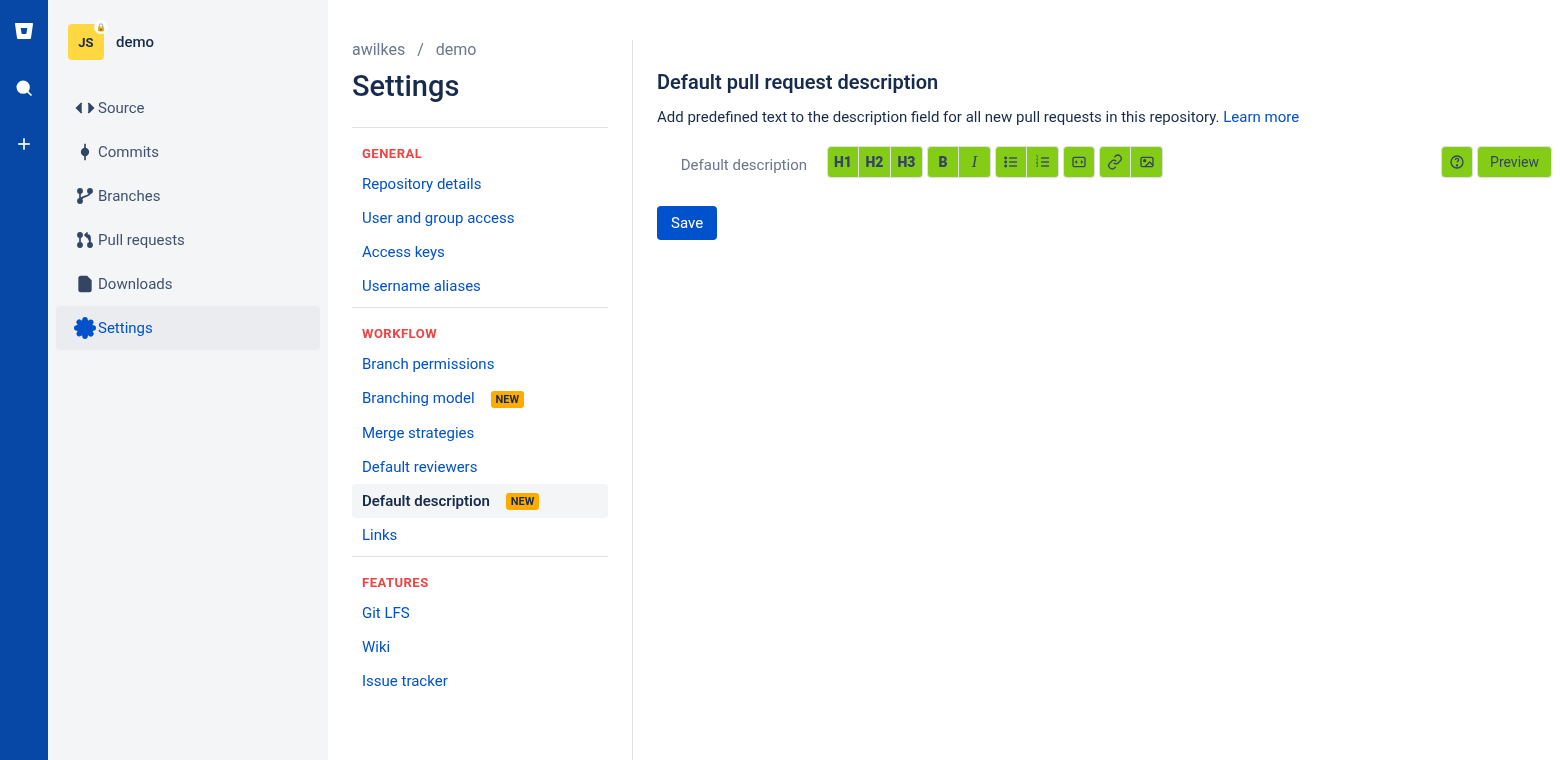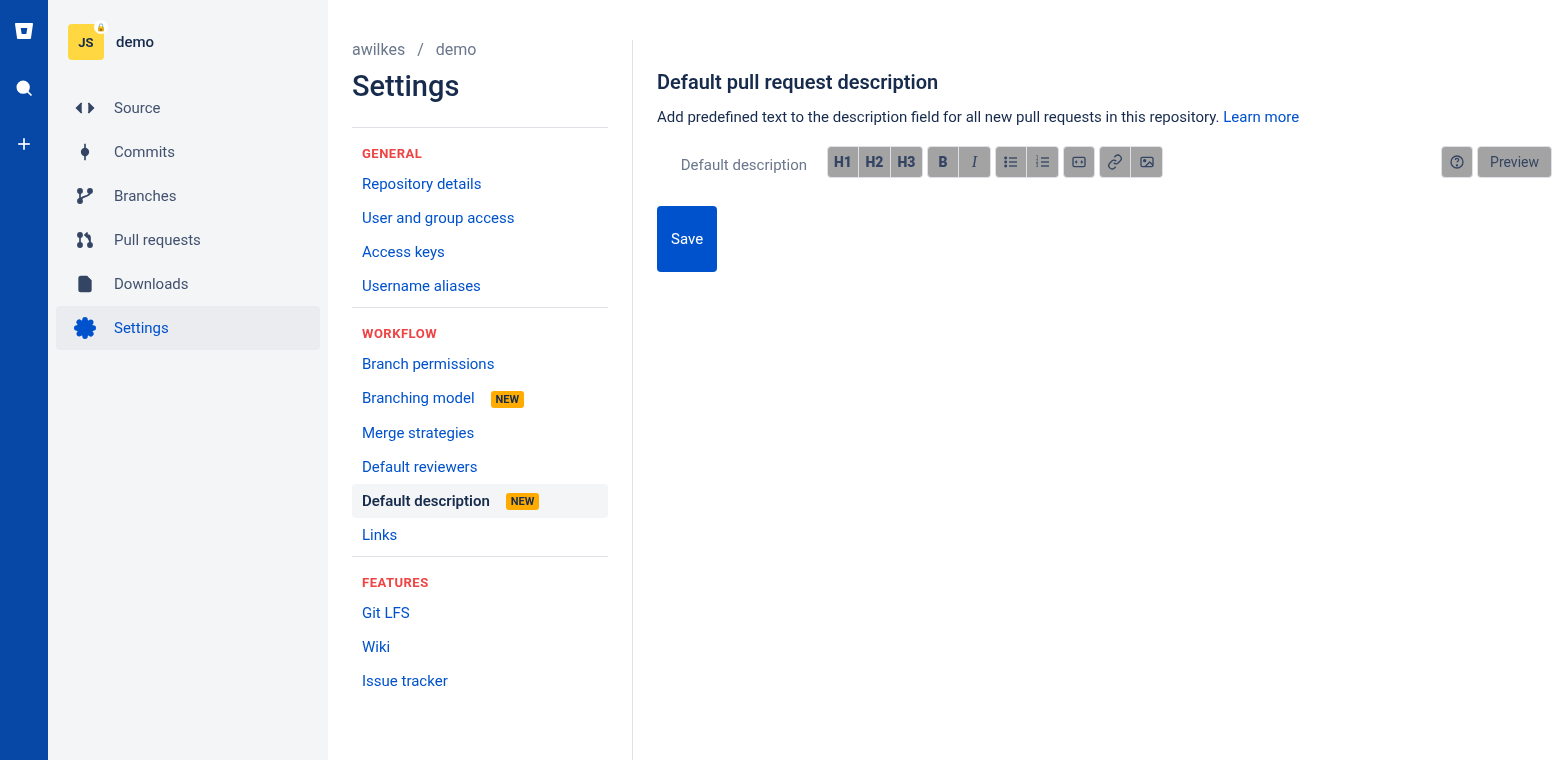--- a/index.html
+++ b/index.html
@@ -72,21 +72,21 @@
 }
 .repo-name {
   font-size: 15px;
   color: #172B4D;
   font-weight: 500;
 }
 .nav-list { list-style: none; padding-top: 8px; }
 .nav-list li {
   display: flex;
   align-items: center;
-  gap: 18px;
+  gap: 2px;
   height: 44px;
   padding: 0 18px;
   cursor: pointer;
   color: #42526E;
   font-size: 15px;
   border-radius: 4px;
 }
 .nav-list li.active {
   background: #EBECF0;
   color: #0052CC;
@@ -200,21 +200,21 @@
   align-items: center;
   margin-bottom: 4px;
 }
 .tool-group {
   display: flex;
   border-radius: 4px;
   gap: 0;
 }
 .tool-btn {
   border: 1px solid #DFE1E6;
-  background: #a3a3a3;
+  background: #84cc16;
   height: 32px;
   min-width: 32px;
   padding: 0 6px;
   display: flex;
   align-items: center;
   justify-content: center;
   cursor: pointer;
   font-size: 12px;
   color: #344563;
   font-family: inherit;
@@ -239,21 +239,21 @@
   color: #172B4D;
   resize: vertical;
   background: #FAFBFC;
 }
 .save-btn {
   margin-top: 24px;
   background: #0052CC;
   color: #fff;
   border: none;
   border-radius: 4px;
-  padding: 24px 14px;
+  padding: 8px 14px;
   font-size: 15px;
   cursor: pointer;
   font-family: inherit;
 }
 </style>
 </head>
 <body>
 
 <div class="global-nav">
   <div class="nav-item">

